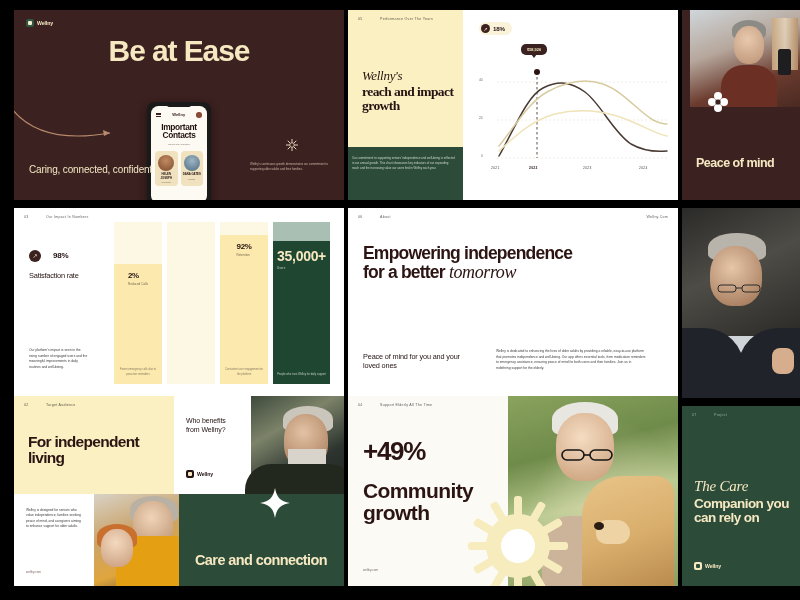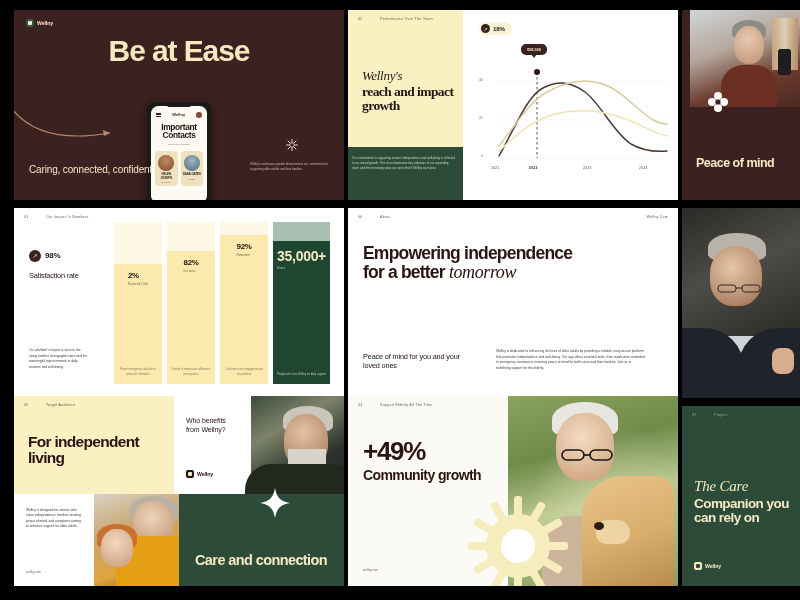--- a/index.html
+++ b/index.html
@@ -211,21 +211,21 @@
                 background:#2C4B39; }
   #s7 .green2 h3 { position:absolute; left:16px; bottom:18px; font-size:14.5px;
                    font-weight:700; color:#F6E9C2; line-height:1.05; letter-spacing:-.6px; }
 
   
   #s8 { left:348px; top:396px; width:330px; height:190px; }
   #s8 .left { position:absolute; left:0; top:0; width:160px; height:190px;
               background:#FBFAF5; }
   #s8 .left .big { position:absolute; left:15px; top:40px; font-size:26px; font-weight:700;
                    color:#2B1412; letter-spacing:-1.3px; }
-  #s8 .left .sub { position:absolute; left:15px; top:72px; width:130px; font-size:14px;
+  #s8 .left .sub { position:absolute; left:15px; top:84px; width:130px; font-size:21px;
                    font-weight:700; color:#2B1412; line-height:1.05; letter-spacing:-.6px; }
   #s8 .left .web { position:absolute; left:15px; bottom:14px; font-size:3.1px;
                    color:#7a6b63; }
   #s8 .photo { position:absolute; left:160px; top:0; right:0; bottom:0;
                background:linear-gradient(165deg,#8aa35e 0%,#6f8b4a 30%,#b9c98f 55%,#7f9455 100%); }
   #s8 .photo .bg2 { position:absolute; inset:0;
                     background:radial-gradient(ellipse at 60% 80%, rgba(240,230,200,.55), transparent 60%); }
   #s8 .photo .w-head { position:absolute; left:28%; top:9%; width:58px; height:68px;
                        border-radius:46% 46% 42% 42%;
                        background:radial-gradient(circle at 44% 36%, #f5dcc2, #c89c76); }
@@ -367,21 +367,21 @@
     </div>
   </div>
 
   <div class="slide" id="s3">
     <div class="hdr">
       <span class="num">03</span>
       <span class="ttl">Our impact in numbers</span>
     </div>
 
     <div class="stat">
-      <div class="badge" style="background:transparent;padding:0;gap:4px;">
+      <div class="badge" style="background:transparent;padding:0;gap:12px;">
         <span class="dot" style="width:12px;height:12px;font-size:6px;">↗</span>
         <span class="v" style="font-size:8px;">98%</span>
       </div>
       <div class="lbl">Satisfaction rate</div>
     </div>
 
     <div class="note body-txt">Our platform's impact is seen in the rising number of engaged users and the meaningful improvements in daily routines and well-being.</div>
 
     <div class="bars">
       <div class="col">
@@ -389,27 +389,20 @@
         <div class="fill" style="height:74%;">
           <div>
             <div class="pct">2%</div>
             <div class="cap">Reduced Calls</div>
           </div>
           <div class="foot">Fewer emergency calls due to proactive reminders</div>
         </div>
       </div>
       <div class="col">
         <div class="track"></div>
-        <div class="fill" style="height:82%;">
-          <div>
-            <div class="pct">82%</div>
-            <div class="cap">Increase</div>
-          </div>
-          <div class="foot">Growth in medication adherence among users</div>
-        </div>
       </div>
       <div class="col">
         <div class="track"></div>
         <div class="fill" style="height:92%;">
           <div>
             <div class="pct">92%</div>
             <div class="cap">Retention</div>
           </div>
           <div class="foot">Consistent user engagement on the platform</div>
         </div>

